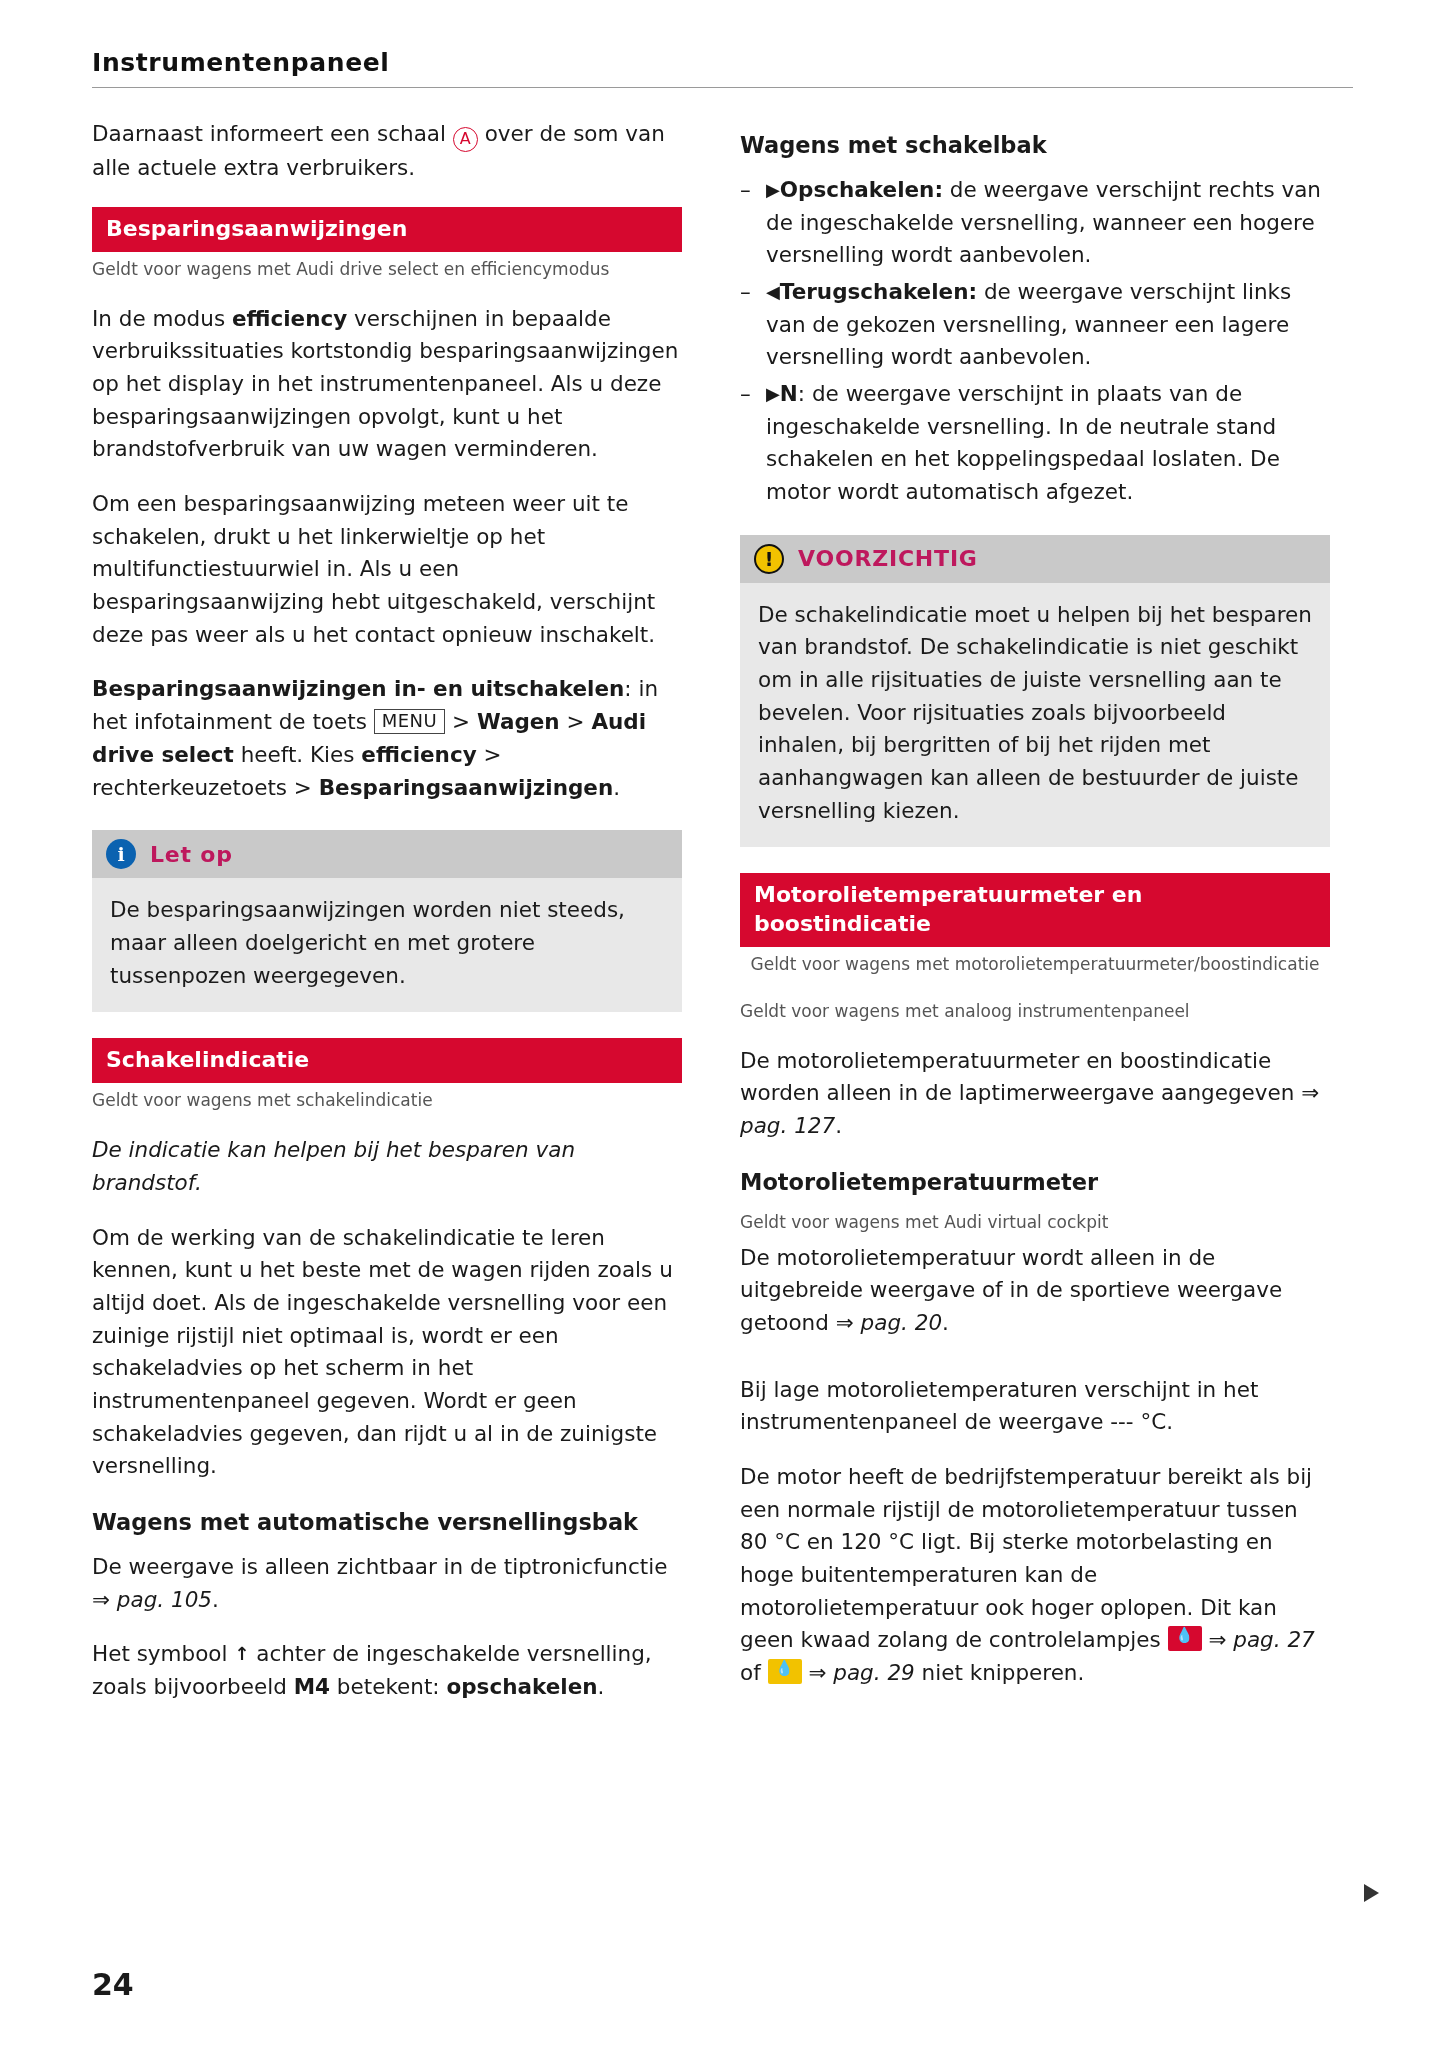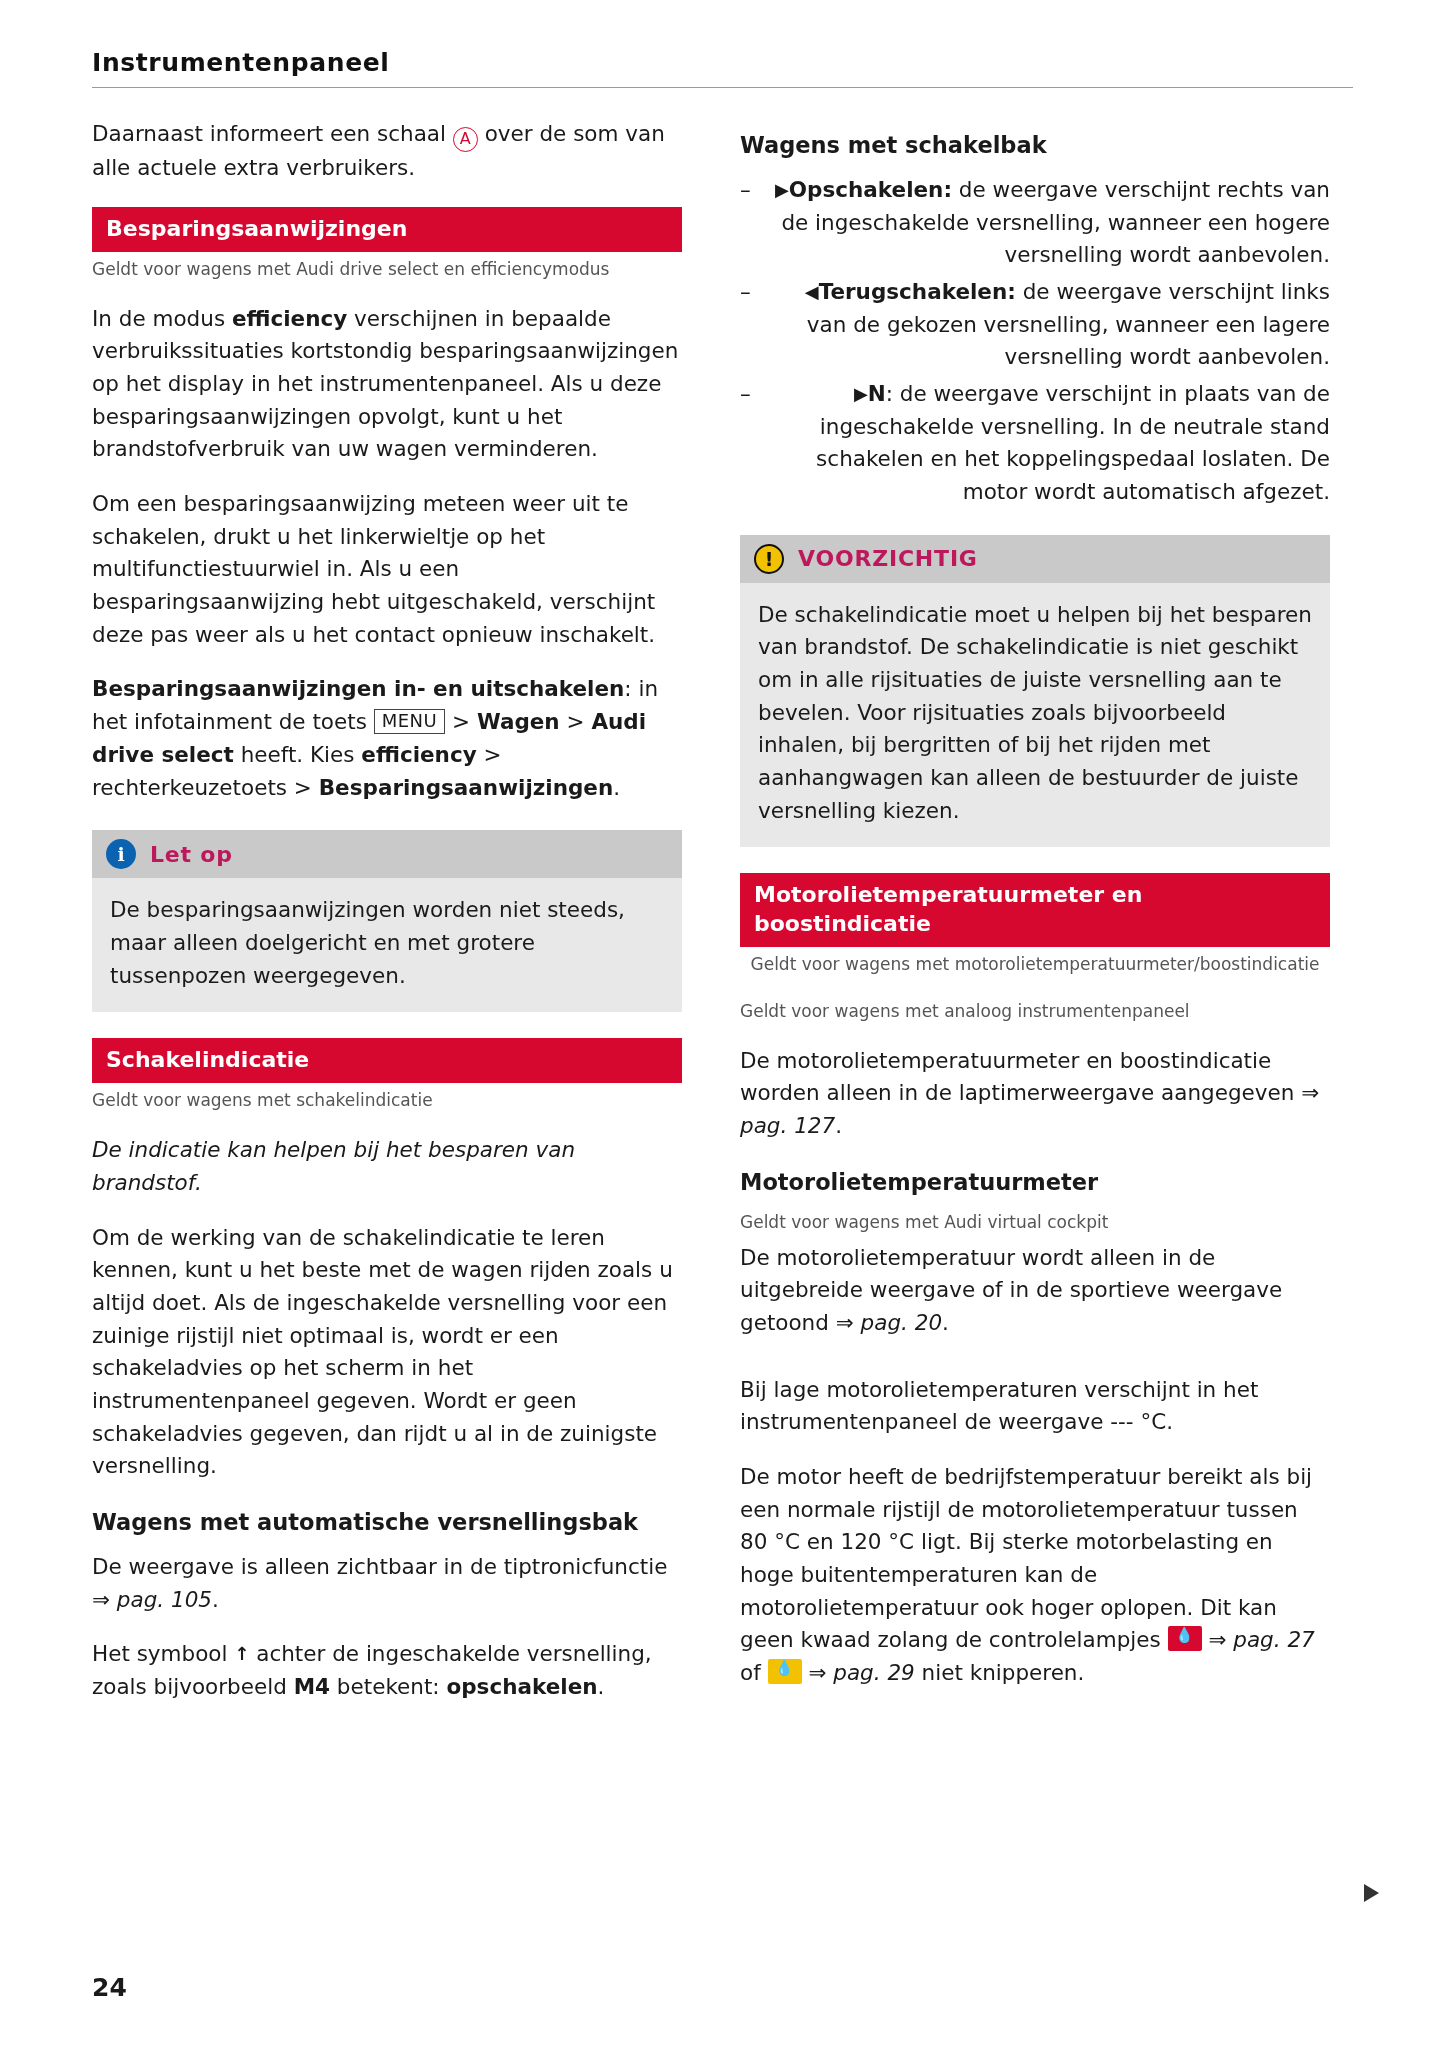--- a/index.html
+++ b/index.html
@@ -86,21 +86,20 @@
     color: #fff;
   }
   .icon-info { background: #0b62b0; font-family: "DejaVu Serif", serif; }
   .icon-warn { background: #f2c200; color: #111; border: 2px solid #111; }
   
   ul.dash { list-style: none; margin: 0 0 22px 0; padding: 0; }
   ul.dash > li {
     position: relative;
     padding-left: 26px;
     margin-bottom: 4px;
-    text-align: right;
   }
   ul.dash > li::before {
     content: "–";
     position: absolute;
     left: 0; top: 0;
   }
   .tri-r, .tri-l, .tri-up {
     display: inline-block;
     font-size: 18px;
     vertical-align: 1px;
@@ -148,21 +147,21 @@
     font-size: 22.5px;
     font-weight: bold;
     margin: 26px 0 16px 0;
   }
   h3.sub.first { margin-top: 14px; }
   
   .pagenum {
     position: absolute;
     left: 92px;
     bottom: 48px;
-    font-size: 25px;
+    font-size: 30px;
     font-weight: bold;
   }
   .corner-tri {
     position: absolute;
     right: 66px;
     bottom: 148px;
     width: 0; height: 0;
     border-left: 15px solid #333;
     border-top: 9px solid transparent;
     border-bottom: 9px solid transparent;

